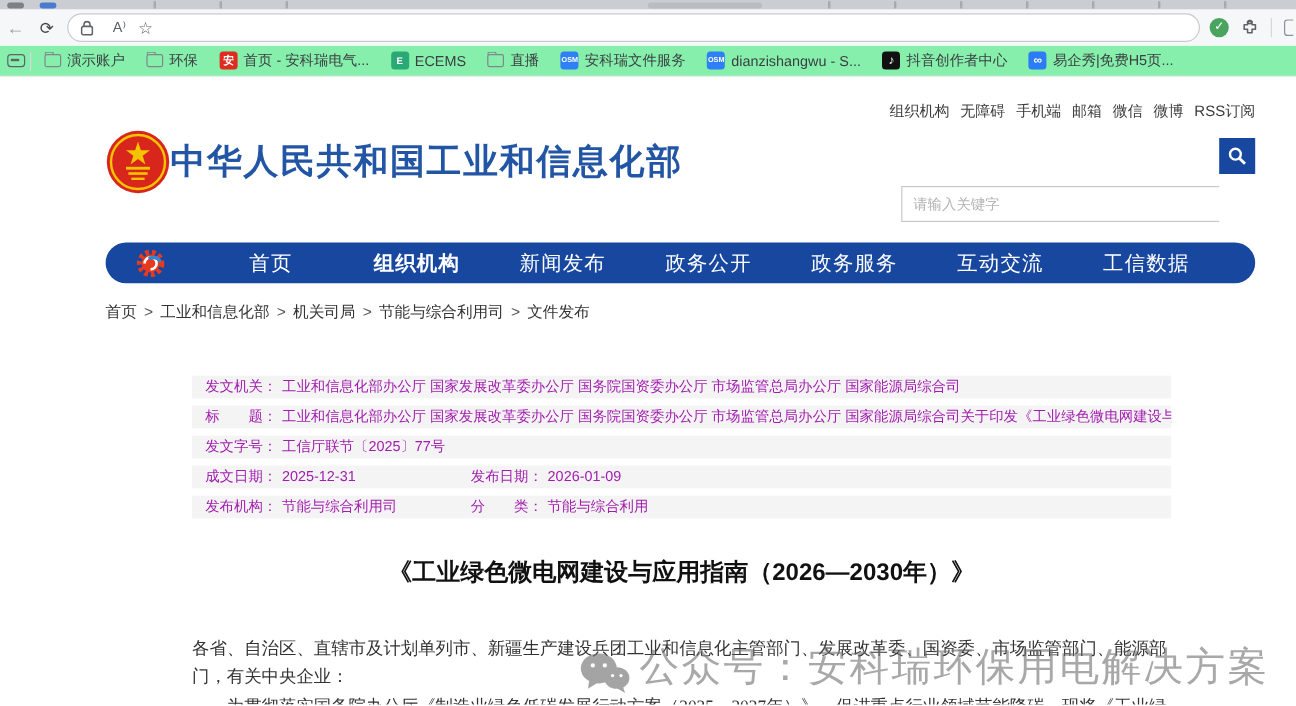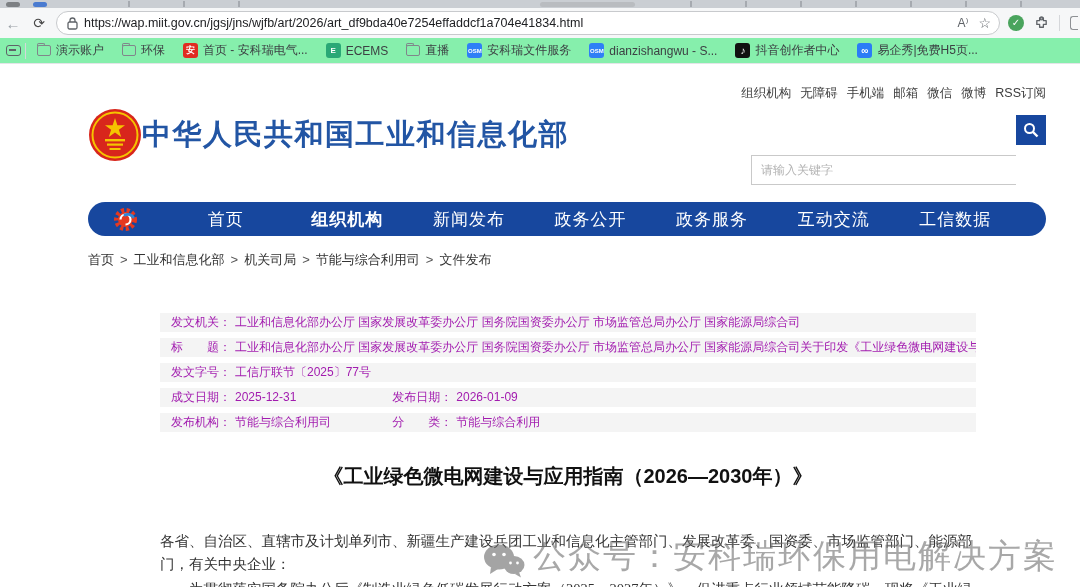--- a/index.html
+++ b/index.html
@@ -103,21 +103,20 @@
 </div>
 
 <div class="toolbar">
   <span class="nav-btn">←</span>
   <span class="nav-btn reload">⟳</span>
   <div class="addr">
     <svg class="lock" width="11" height="13" viewBox="0 0 11 13">
       <rect x="1" y="5" width="9" height="7" rx="1.5" fill="none" stroke="#5f6368" stroke-width="1.3"></rect>
       <path d="M3 5 V3.5 a2.5 2.5 0 0 1 5 0 V5" fill="none" stroke="#5f6368" stroke-width="1.3"></path>
     </svg>
-    <span class="url">https://wap.miit.gov.cn/jgsj/jns/wjfb/art/2026/art_df9bda40e7254effaddcf1a704e41834.html</span>
     <span class="pill-ic">A⁾</span>
     <span class="pill-ic" style="font-size:14px">☆</span>
   </div>
   <div class="tb-right">
     <span class="shield">✓</span>
     <svg width="15" height="15" viewBox="0 0 16 16">
       <path d="M6 2h4v3h3v4h-3v3H6v-3H3V5h3z" fill="none" stroke="#5f6368" stroke-width="1.4" stroke-linejoin="round"></path>
       <circle cx="8" cy="2.5" r="1.6" fill="none" stroke="#5f6368" stroke-width="1.3"></circle>
     </svg>
     <span class="sep-v"></span>

